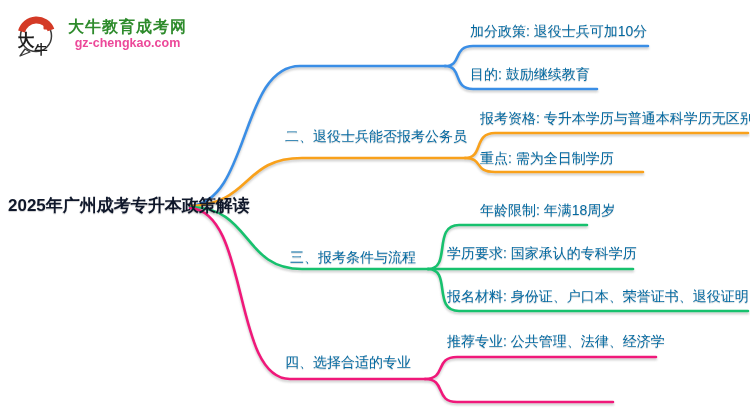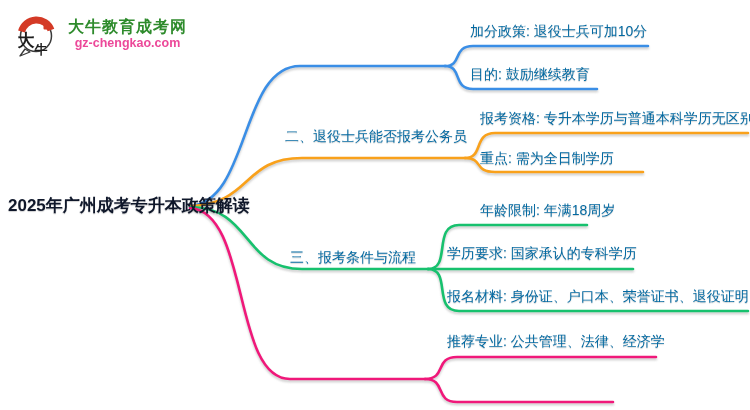--- a/index.html
+++ b/index.html
@@ -67,15 +67,16 @@
 
   <div class="node branch-label" style="left:285px;top:126px;text-align:center;">二、退役士兵能否报考公务员</div>
   <div class="node" style="left:480px;top:108px;">报考资格: 专升本学历与普通本科学历无区别</div>
   <div class="node branch-label" style="left:290px;top:247px;">三、报考条件与流程</div>
 
   <div class="node" style="left:480px;top:148px;">重点: 需为全日制学历</div>
   <div class="node" style="left:447px;top:200px;margin-left:33px;">年龄限制: 年满18周岁</div>
   <div class="node" style="left:447px;top:243px;">学历要求: 国家承认的专科学历</div>
   <div class="node" style="left:447px;top:286px;">报名材料: 身份证、户口本、荣誉证书、退役证明</div>
 
+  <div class="node branch-label" style="left:285px;top:352px;">四、选择合适的专业</div>
   <div class="node" style="left:447px;top:331px;">推荐专业: 公共管理、法律、经济学</div>
 
 </div>
 
 </body></html>

